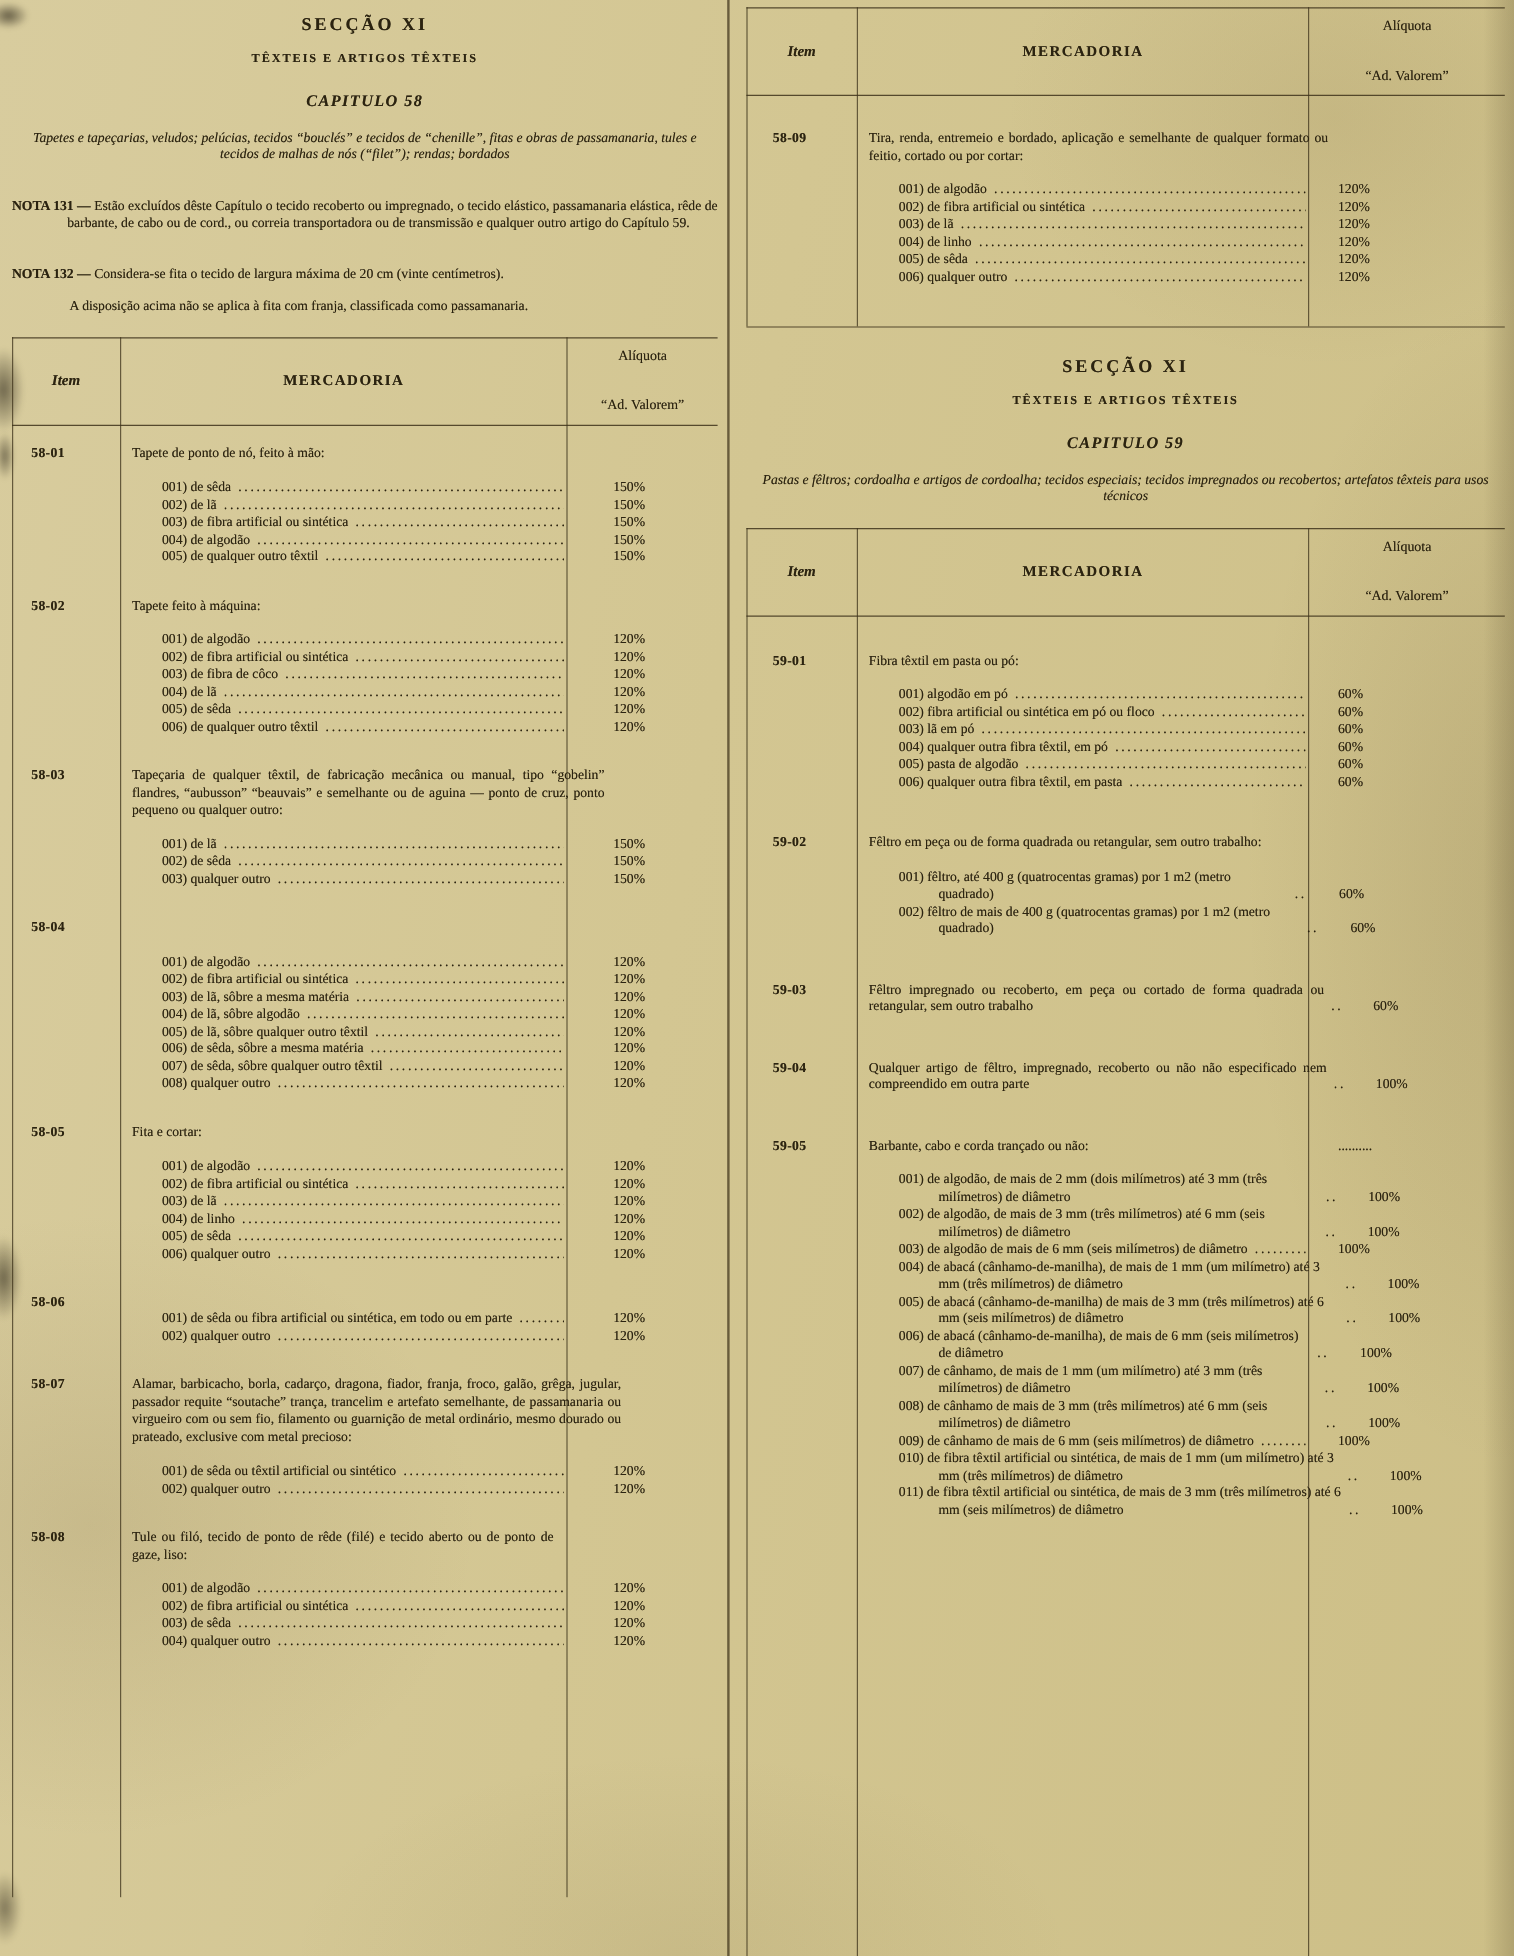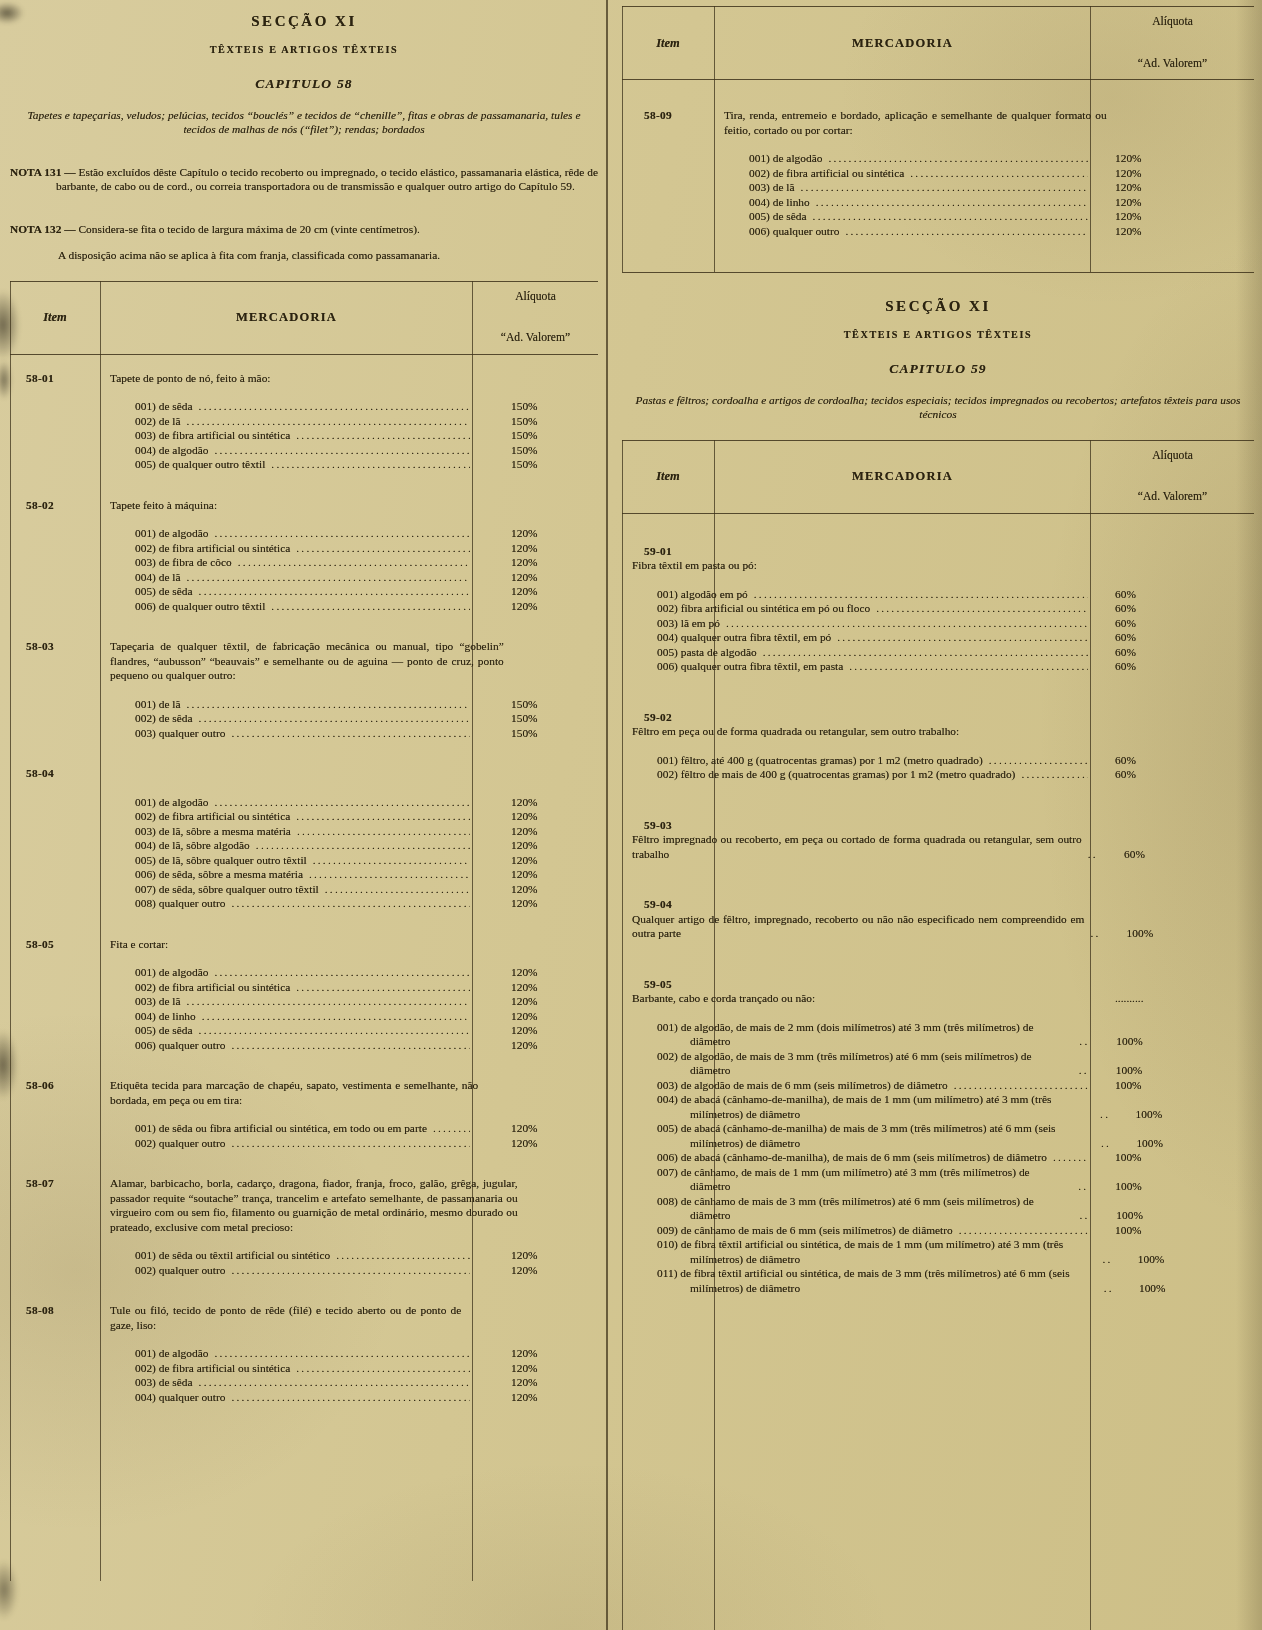--- a/index.html
+++ b/index.html
@@ -48,21 +48,21 @@
   .th-rate { display:flex; flex-direction:column; justify-content:space-between; height:100%; padding:8px 0; text-align:center; font-size:11.6px; }
 
   .vline { position:absolute; top:0; bottom:0; width:1.4px; background:rgba(62,51,27,.75); }
 
   .tbody { position:relative; }
   .trow  { display:flex; }
   .tb58 .trow   { margin-top:26px; }
   .tb58 .trow:first-child { margin-top:16px; }
   .tb5809 { padding:28px 0 34px 0; }
   .tb5809 .trow { margin-top:0; }
-  .tb59 .trow   { margin-top:36px;flex-direction:column; }
+  .tb59 .trow   { margin-top:36px; }
   .tb59 .trow:first-child { margin-top:30px; }
 
   .cell-item { font-weight:bold; letter-spacing:.3px; }
   .t58 .cell-item { width:90px; padding-left:16px; }
   .t-right .cell-item { width:92px; padding-left:22px; }
   .cell-body { flex:1; min-width:0; }
 
   .entry { display:flex; align-items:flex-end; }
   .entry-text { flex:0 1 auto; min-width:0; padding-left:10px; padding-right:3px; text-align:justify; }
   .entry.sub .entry-text { padding-left:68px; text-indent:-33px; text-align:left; }
@@ -308,25 +308,20 @@
                   <div class="entry-text">006)&nbsp;qualquer outro</div>
                   <div class="leader"></div>
                   <div class="entry-rate">120%</div>
                 </div>
               </div>
             </div>
           </div>
           <div class="trow">
             <div class="cell-item">58-06</div>
             <div class="cell-body">
-              <div class="entry">
-                <div class="entry-text">Etiquêta tecida para marcação de chapéu, sapato, vestimenta e semelhante, não bordada, em peça ou em tira:</div>
-                <div class="leader noDots"></div>
-                <div class="entry-rate"></div>
-              </div>
               <div class="subgroup">
                 <div class="entry sub">
                   <div class="entry-text">001)&nbsp;de sêda ou fibra artificial ou sintética, em todo ou em parte</div>
                   <div class="leader"></div>
                   <div class="entry-rate">120%</div>
                 </div>
                 <div class="entry sub">
                   <div class="entry-text">002)&nbsp;qualquer outro</div>
                   <div class="leader"></div>
                   <div class="entry-rate">120%</div>

